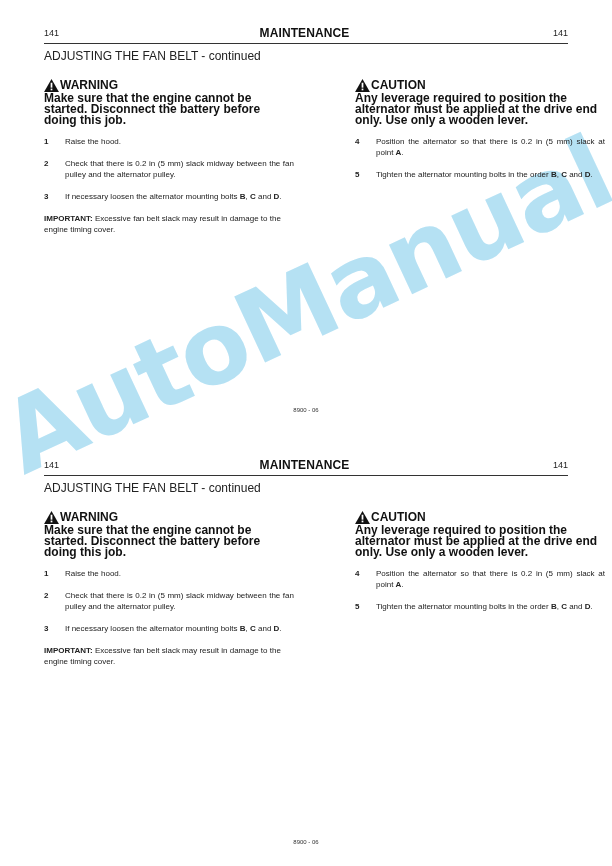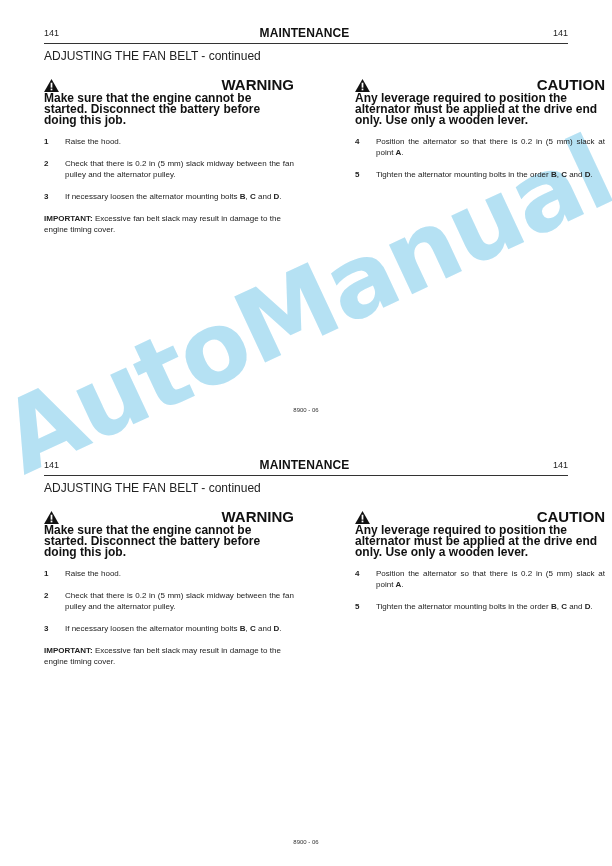--- a/index.html
+++ b/index.html
@@ -70,27 +70,27 @@
       font-size: 8px;
       line-height: 11px;
       color: #222;
     }
     .col.left { left: 44px; }
     .col.right { left: 319px; margin-left: 36px; }
 
     .notice-head {
       text-align: center;
       font-weight: bold;
-      font-size: 15px;
+      font-size: 12px;
       color: #111;
       height: 14px;
       line-height: 14px;
       margin-bottom: 1px;
       display: flex;
-      justify-content: space-between;
+      justify-content: flex-start;
       align-items: center;
     }
     .notice-head svg { width: 15px; height: 13px; margin-right: 1px; }
     .notice-text {
       font-weight: bold;
       font-size: 12px;
       line-height: 11px;
       color: #111;
     }
     .steps { margin-top: 10px; }

